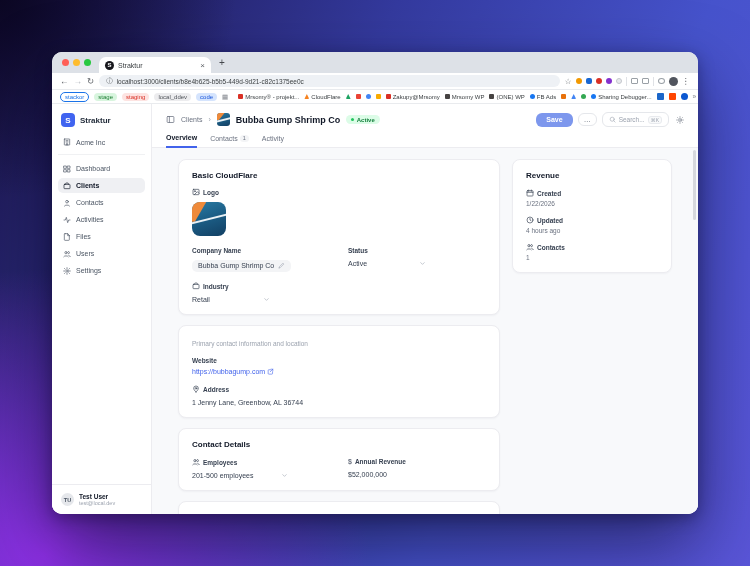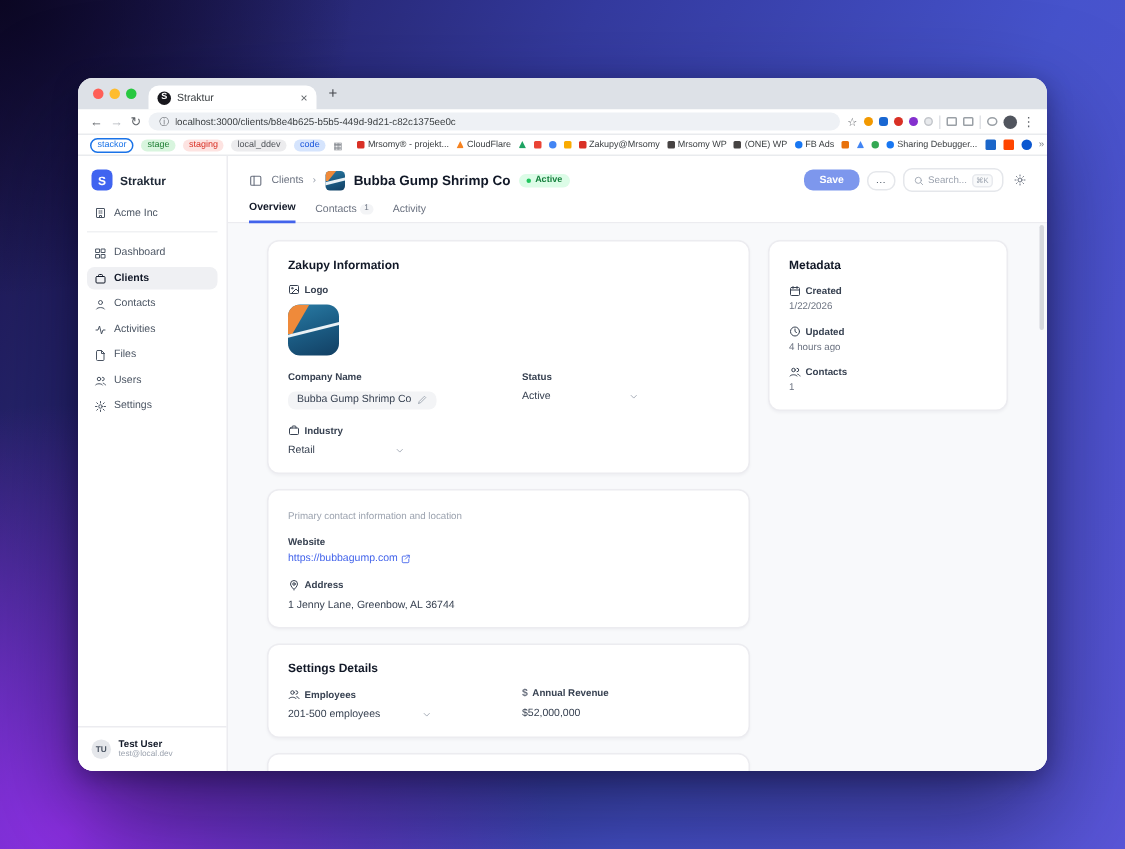--- a/index.html
+++ b/index.html
@@ -391,21 +391,21 @@
           </span>
         <span class="tab-item">
             <span>Activity</span>
           </span>
       </div>
 
       <div class="content">
         <div class="col-main">
 
           <div class="card">
-            <div class="card-title">Zakupy Information</div>
+            <div class="card-title">Basic CloudFlare</div>
             <div class="flabel mt8">
               <svg class="ic">
                   <use href="#i-image"></use>
                 </svg>
               <span>Logo</span>
             </div>
             <div class="biglogo"></div>
             <div class="grid2">
               <div>
                 <div class="flabel">
@@ -464,21 +464,21 @@
             <div class="flabel mt10">
               <svg class="ic">
                   <use href="#i-pin"></use>
                 </svg>
               <span>Address</span>
             </div>
             <div class="fvalue mt6">1 Jenny Lane, Greenbow, AL 36744</div>
           </div>
 
           <div class="card">
-            <div class="card-title">Settings Details</div>
+            <div class="card-title">Contact Details</div>
             <div class="grid2" style="margin-top:9px">
               <div>
                 <div class="flabel">
                   <svg class="ic">
                       <use href="#i-users"></use>
                     </svg>
                   <span>Employees</span>
                 </div>
                 <div class="selrow" style="width:96px">
                   <span class="fvalue muted">201-500 employees</span>
@@ -500,21 +500,21 @@
           </div>
 
           <div class="card">
             
             
           </div>
         </div>
 
         <div class="col-side">
           <div class="card">
-            <div class="card-title">Metadata</div>
+            <div class="card-title">Revenue</div>
             <div class="meta-group">
               <div class="flabel">
                   <svg class="ic">
                     <use href="#i-calendar"></use>
                   </svg>
                   <span>Created</span>
                 </div>
               <div class="meta-val">1/22/2026</div>
             </div>
             <div class="meta-group">

